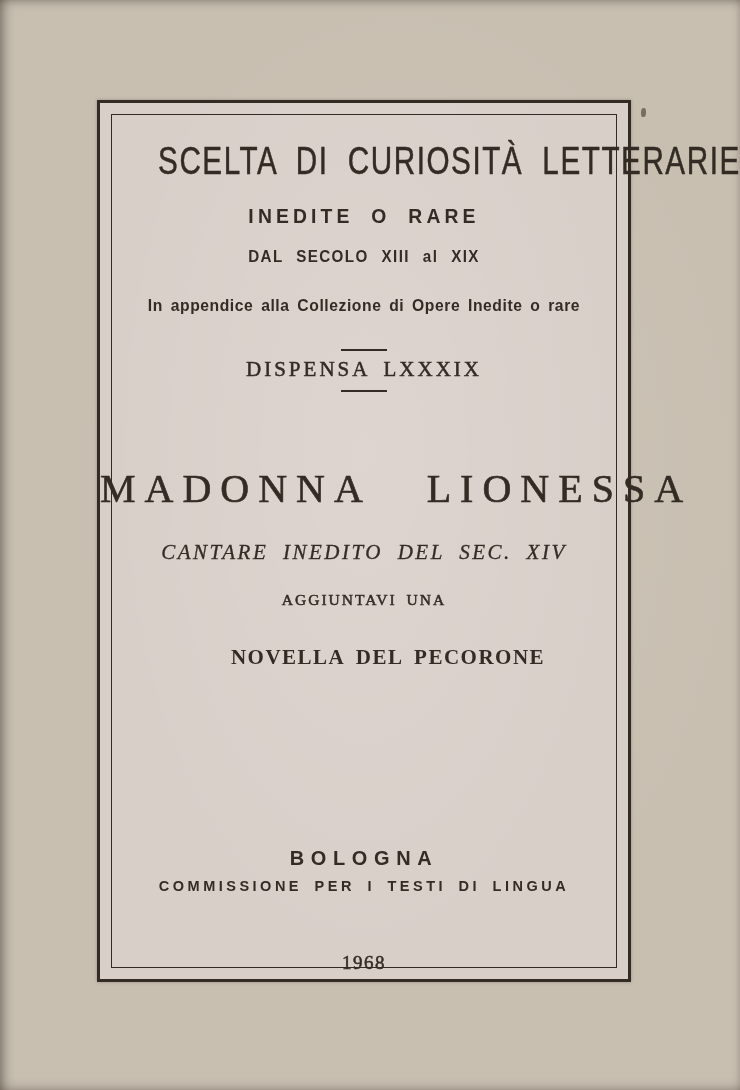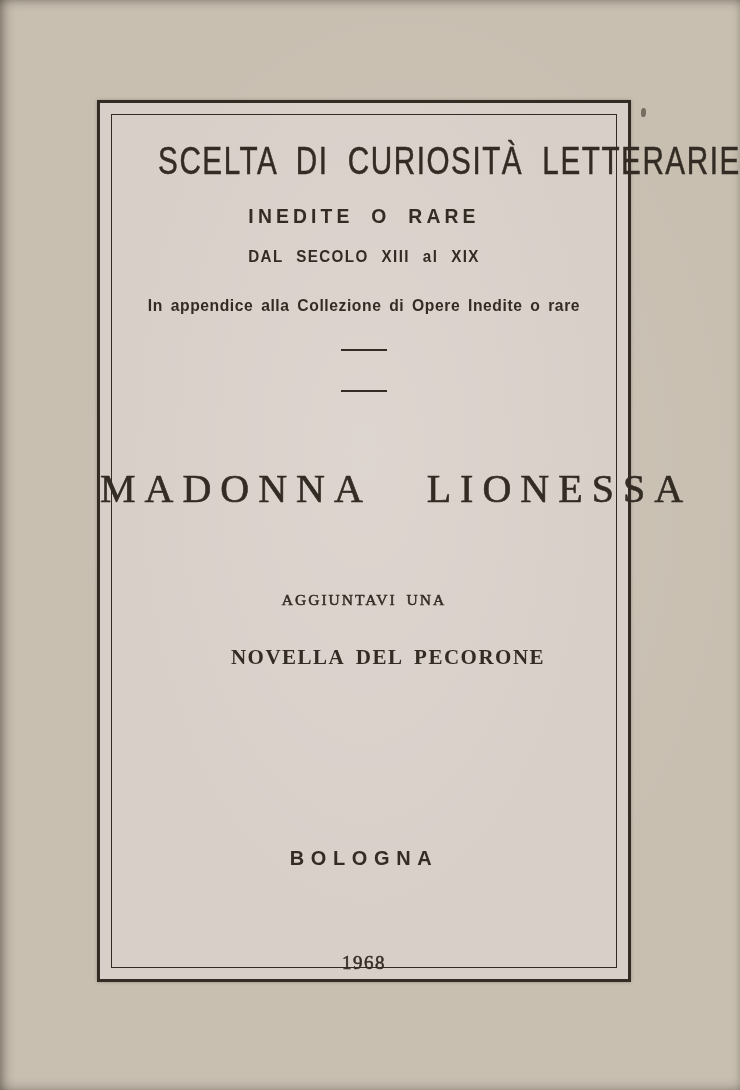--- a/index.html
+++ b/index.html
@@ -190,28 +190,31 @@
     <div class="line sans series-title">SCELTA DI CURIOSITÀ LETTERARIE</div>
 
     <div class="line sans series-subtitle">INEDITE O RARE</div>
 
     <div class="line sans series-range">DAL SECOLO XIII al XIX</div>
 
     <div class="line sans appendix-note">In appendice alla Collezione di Opere Inedite o rare</div>
 
     <div class="rule rule-top"></div>
 
+    <div class="line serif issue-label">DISPENSA LXXXIX</div>
 
     <div class="rule rule-bottom"></div>
 
     <div class="line serif work-title">MADONNA LIONESSA</div>
 
+    <div class="line serif work-subtitle">CANTARE INEDITO DEL SEC. XIV</div>
 
     <div class="line serif addition-intro">AGGIUNTAVI UNA</div>
 
     <div class="line serif addition-title">NOVELLA DEL PECORONE</div>
 
     <div class="line sans imprint-city">BOLOGNA</div>
 
+    <div class="line sans imprint-publisher">COMMISSIONE PER I TESTI DI LINGUA</div>
 
     <div class="line serif imprint-year">1968</div>
   </div>
 </div>
 
 </body></html>

